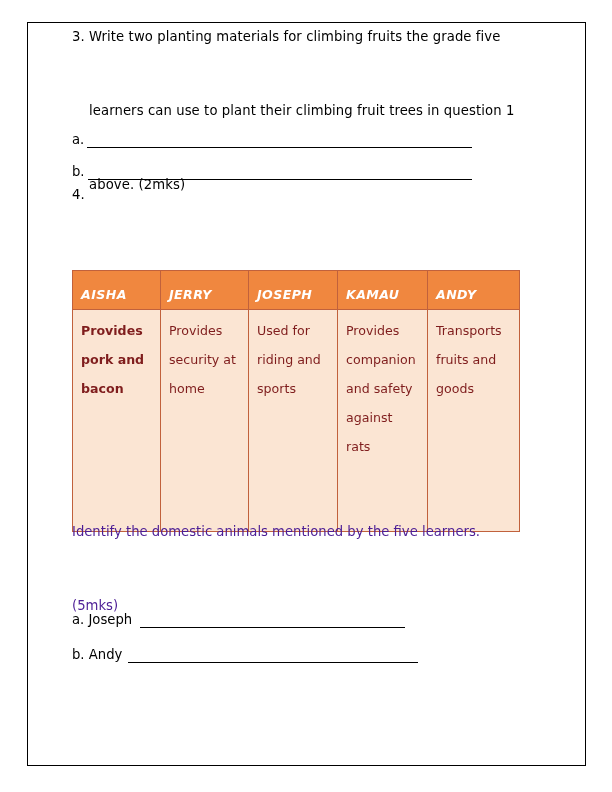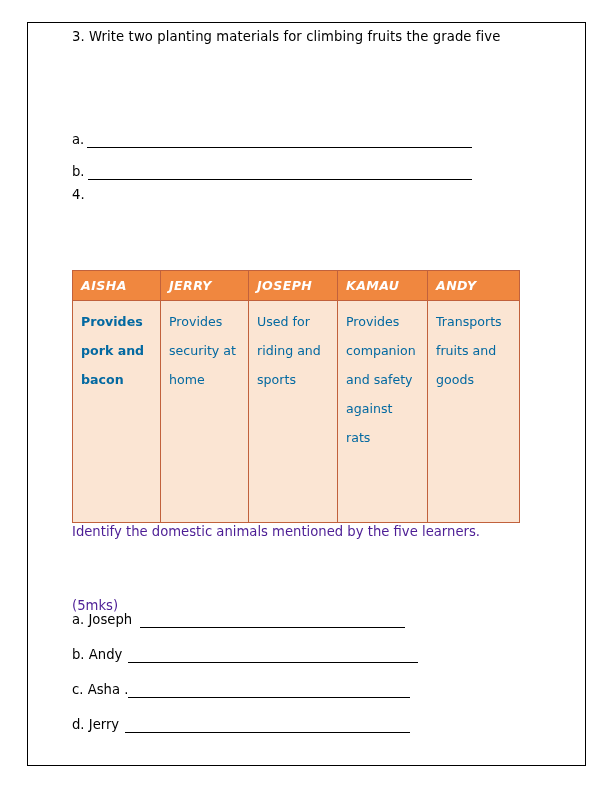--- a/index.html
+++ b/index.html
@@ -90,27 +90,27 @@
     text-align: left;
   }
   .placard-table th {
     background: #F0873F;
     color: #FFFFFF;
     font-weight: bold;
     font-style: italic;
     font-size: 12.6px;
     letter-spacing: 0.4px;
     height: 22px;
-    padding-top: 3px;
+    padding-top: 12px;
     padding-bottom: 4px;
     vertical-align: middle;
   }
   .placard-table td {
     background: #FBE5D3;
-    color: #0369a1;
+    color: #7f1d1d;
     line-height: 29px;
     height: 209px;
   }
   .placard-table td.bold-cell {
     font-weight: bold;
   }
   .cell-text {
     display: block;
   }
 
@@ -128,20 +128,22 @@
 
 <div class="page">
 
   <div class="page-border"></div>
 
   <div class="q-block" style="left:72px; top:20px; width:500px;">
     <div class="q-line">
       <span class="q-num">3.</span>
       <span class="q-indent">Write two planting materials for climbing fruits the grade five</span>
     </div>
+    <div class="q-line q-indent">learners can use to plant their climbing fruit trees in question 1</div>
+    <div class="q-line q-indent">above. (2mks)</div>
   </div>
 
   <div class="answer-row" style="left:72px; top:128px; width:400px;">
     <span class="answer-label">a.</span>
     <span class="answer-rule" style="width:385px;"></span>
   </div>
 
   <div class="answer-row" style="left:72px; top:160px; width:400px;">
     <span class="answer-label">b.</span>
     <span class="answer-rule" style="width:385px;"></span>
@@ -197,23 +199,15 @@
   <div class="answer-row" style="left:72px; top:643px;">
     <span class="answer-label">b. Andy</span>
     <span class="answer-rule" style="width:290px; margin-left:6px;"></span>
   </div>
 
   <div class="answer-row" style="left:72px; top:608px;">
     <span class="answer-label">a. Joseph</span>
     <span class="answer-rule" style="width:265px; margin-left:8px;"></span>
   </div>
 
-  <div class="answer-row" style="left:72px; top:678px;">
-    <span class="answer-label">c. Asha .</span>
-    <span class="answer-rule" style="width:282px; margin-left:0px;"></span>
-  </div>
-
-  <div class="answer-row" style="left:72px; top:713px;">
-    <span class="answer-label">d. Jerry</span>
-    <span class="answer-rule" style="width:285px; margin-left:6px;"></span>
-  </div>
+
 
 </div>
 
 </body></html>

